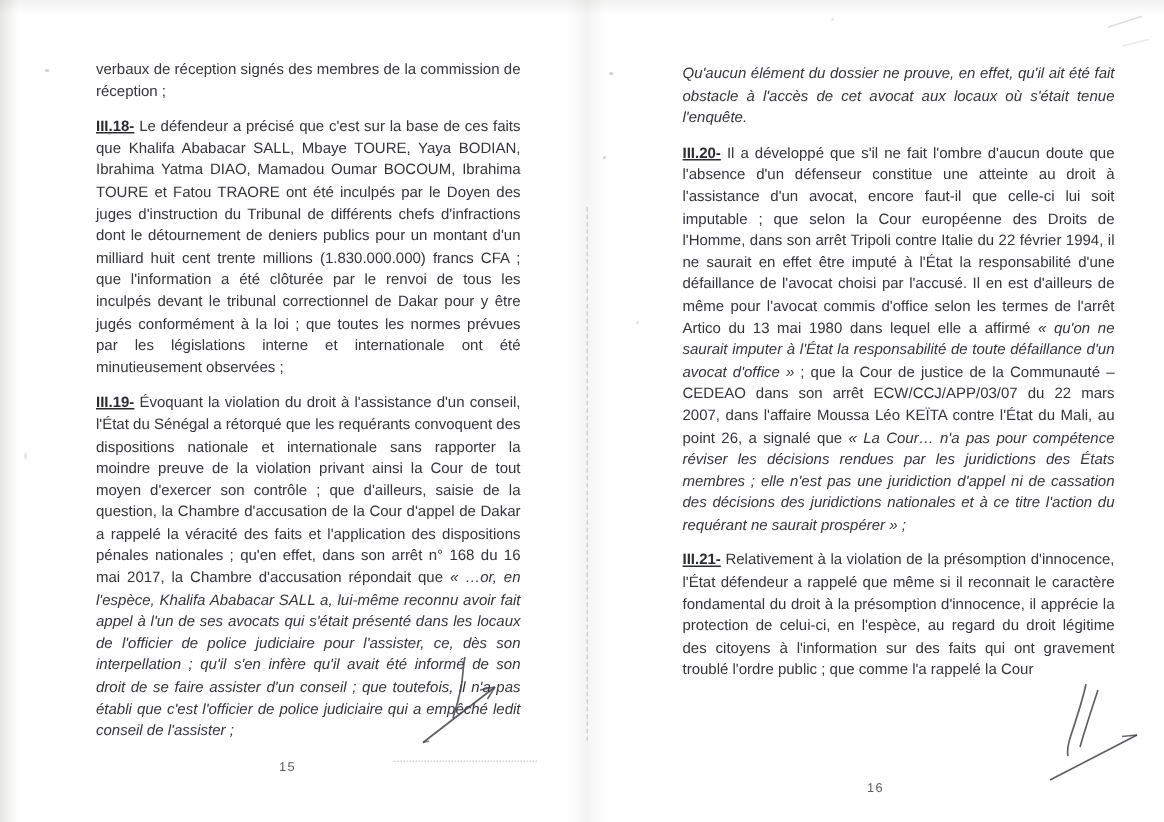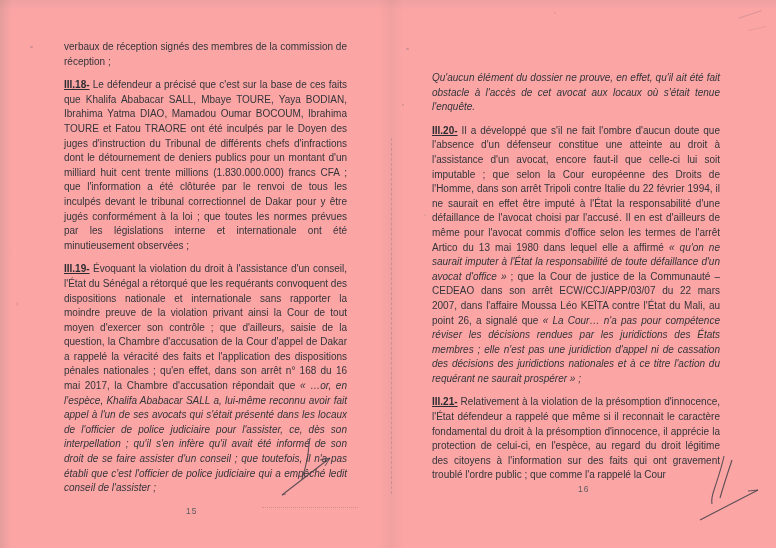--- a/index.html
+++ b/index.html
@@ -1,42 +1,42 @@
 <!DOCTYPE html>
 <html><head>
 <meta charset="utf-8">
 <style>
   html,body{margin:0;padding:0;background:#e9e9e6;}
   #scan{
     position:relative;
     width:776px;height:548px;
-    background:#fca5a5;
+    background:#ffffff;
     overflow:hidden;
     font-family:"Liberation Sans", sans-serif;
     color:#34353b;
   }
   
   .edge-left{position:absolute;left:0;top:0;width:12px;height:548px;
     background:linear-gradient(to right, rgba(120,120,115,.18), rgba(120,120,115,0));}
   .edge-top{position:absolute;left:0;top:0;width:776px;height:10px;
     background:linear-gradient(to bottom, rgba(120,120,115,.10), rgba(120,120,115,0));}
   .gutter-shade{position:absolute;left:378px;top:0;width:26px;height:548px;
     background:linear-gradient(to right, rgba(100,100,95,0), rgba(100,100,95,.07), rgba(100,100,95,0));}
   .gutter-line{position:absolute;left:391px;top:138px;height:356px;width:0;
     border-left:1px dashed rgba(70,70,80,.20);}
   .page-col{position:absolute;font-size:10px;line-height:14.6px;text-align:justify;}
   #page-left-body{left:64px;top:40px;width:283px;}
-  #page-right-body{left:432px;top:43px;width:288px;margin-top:28px;}
+  #page-right-body{left:455px;top:43px;width:288px;}
   .para{margin:0 0 9px 0;}
   .seg-normal{font-style:normal;font-weight:400;}
   .seg-bold{font-style:normal;font-weight:700;color:#2b2c31;text-decoration:underline;}
   .seg-italic{font-style:italic;font-weight:400;}
   .page-number{position:absolute;font-size:8.5px;color:#5b5c60;letter-spacing:1px;}
   #page-number-left{left:186px;top:506px;}
-  #page-number-right{left:578px;top:484px;}
+  #page-number-right{left:578px;top:520px;}
   .paraph{position:absolute;pointer-events:none;}
   .speck{position:absolute;background:rgba(95,95,105,.28);border-radius:50%;}
   .streak{position:absolute;height:1px;background:rgba(95,95,105,.22);}
   .dotted-remnant{position:absolute;left:262px;top:507px;width:96px;height:0;
     border-top:1px dotted rgba(60,60,70,.22);}
 </style>
 </head>
 <body>
 
 <div id="scan">

